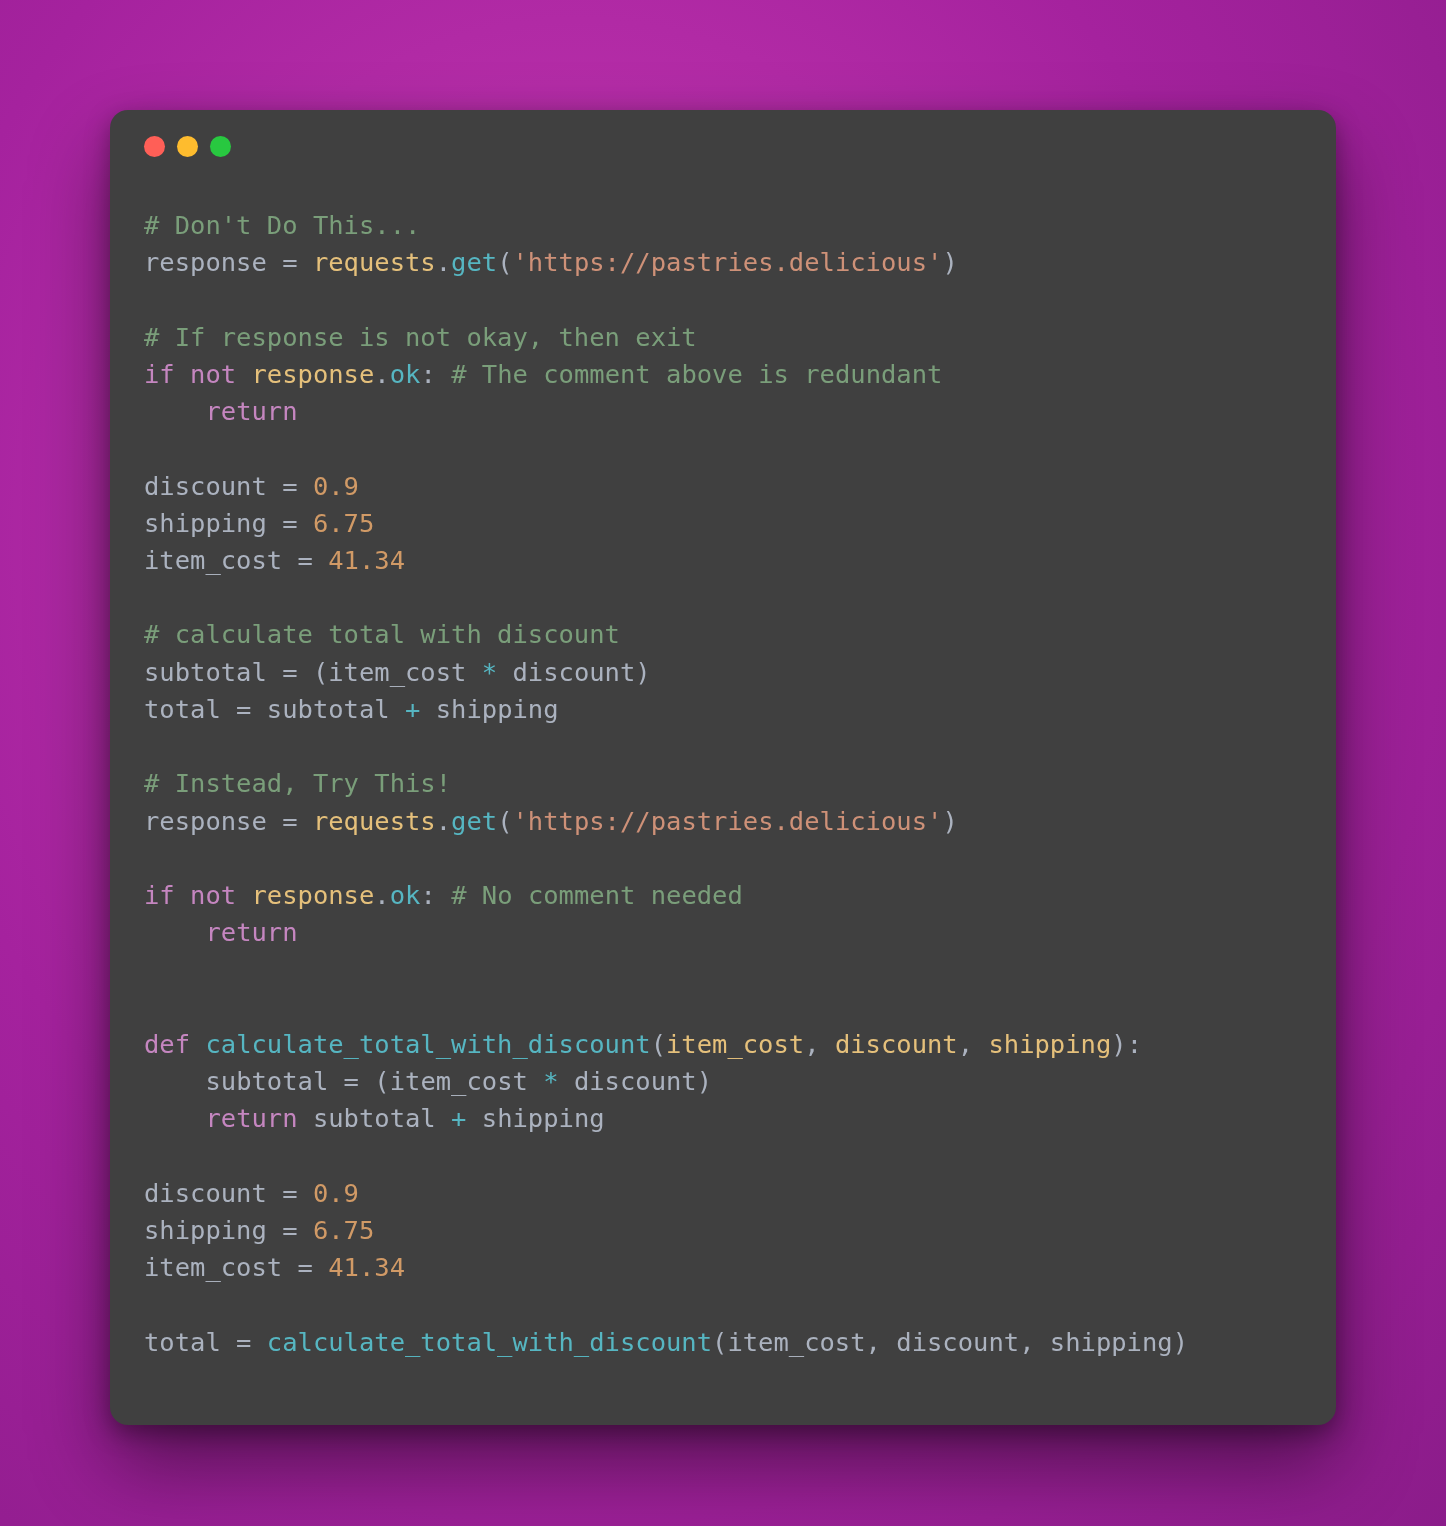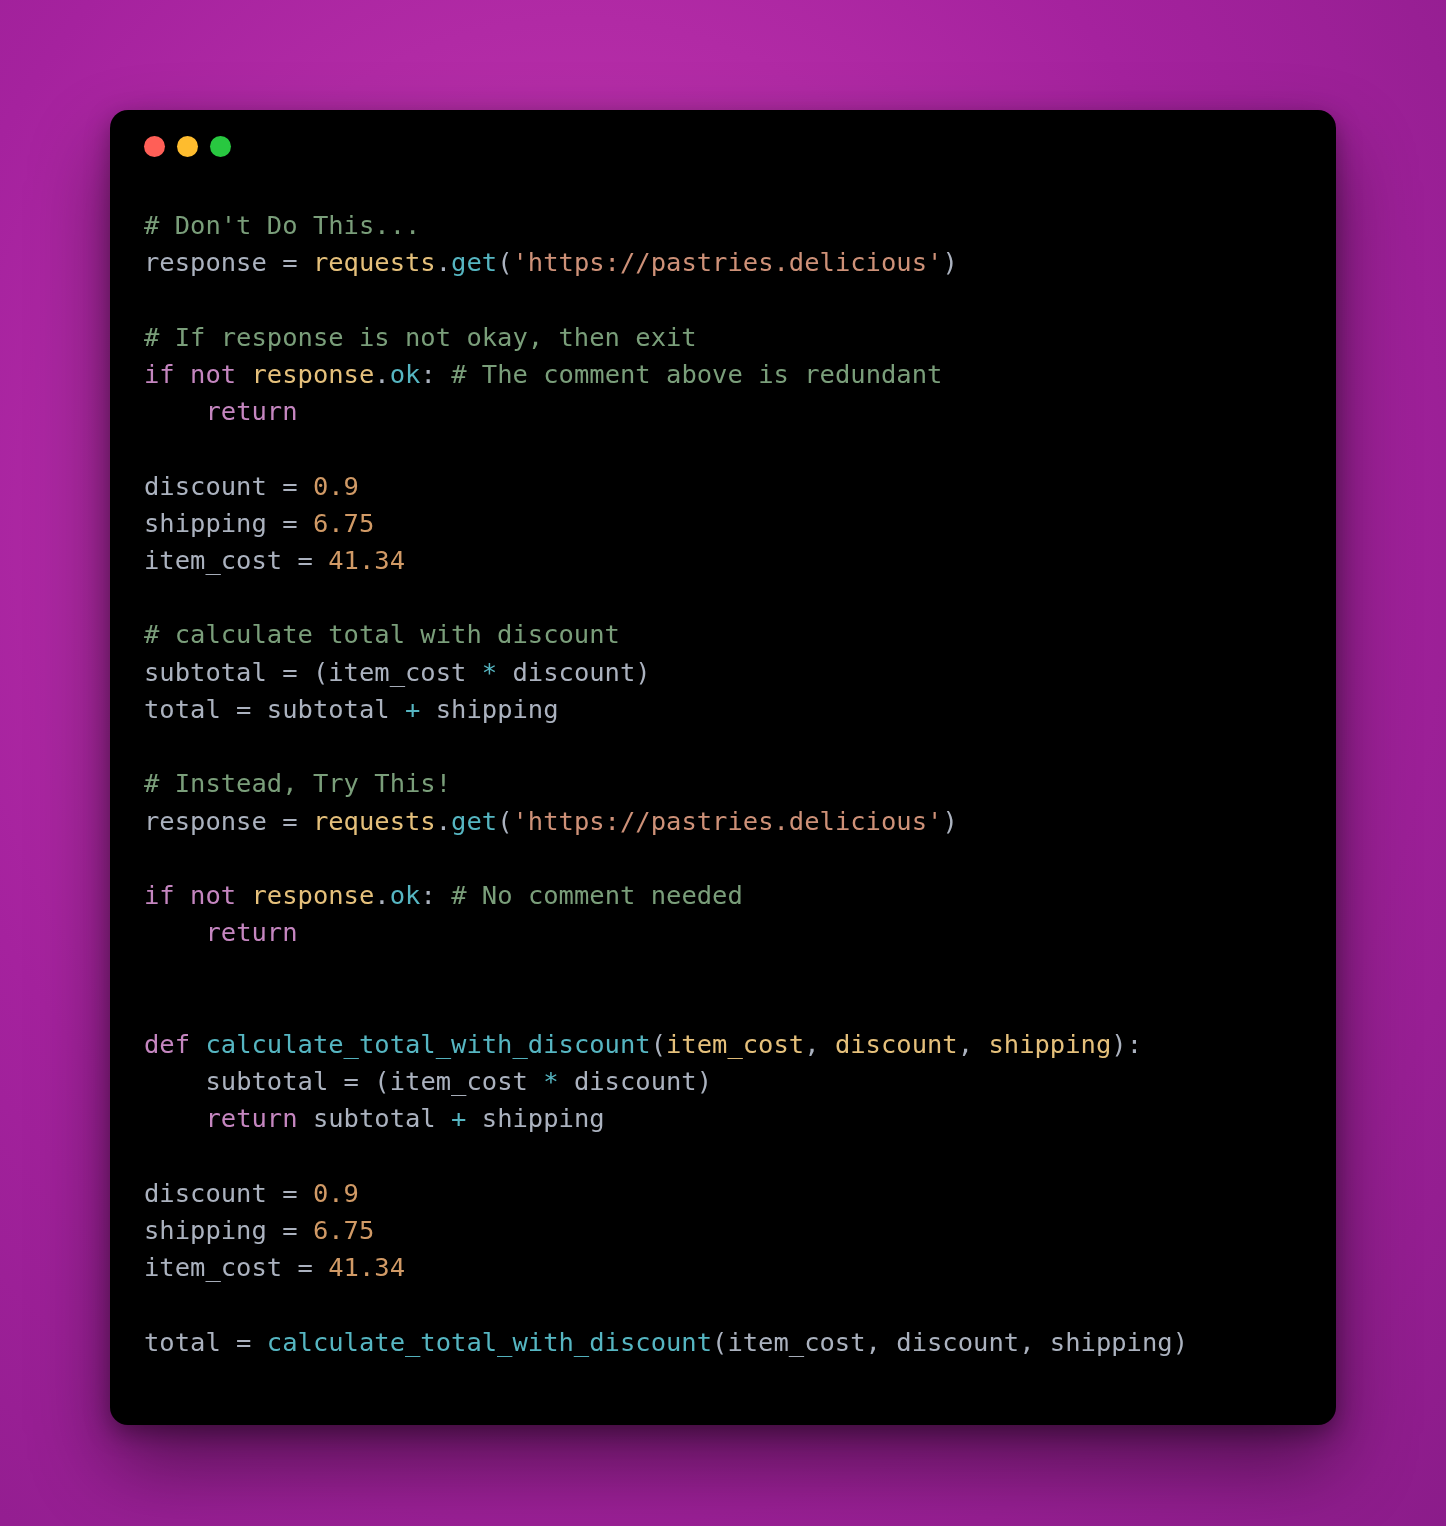--- a/index.html
+++ b/index.html
@@ -9,21 +9,21 @@
     min-width: 1446px;
     min-height: 1526px;
     display: flex;
     align-items: flex-start;
     justify-content: center;
     padding: 110px 110px 0 110px;
     font-family: ui-monospace, SFMono-Regular, "SF Mono", Menlo, Consolas, monospace;
   }
   .window {
     width: 1230px;
-    background: #000000;
+    background: #404040;
     border-radius: 18px;
     box-shadow: 0 40px 80px rgba(0,0,0,0.45), 0 8px 24px rgba(0,0,0,0.35);
     overflow: hidden;
   }
   .titlebar {
     display: flex;
     align-items: center;
     gap: 12px;
     padding: 26px 28px 0 34px;
   }

